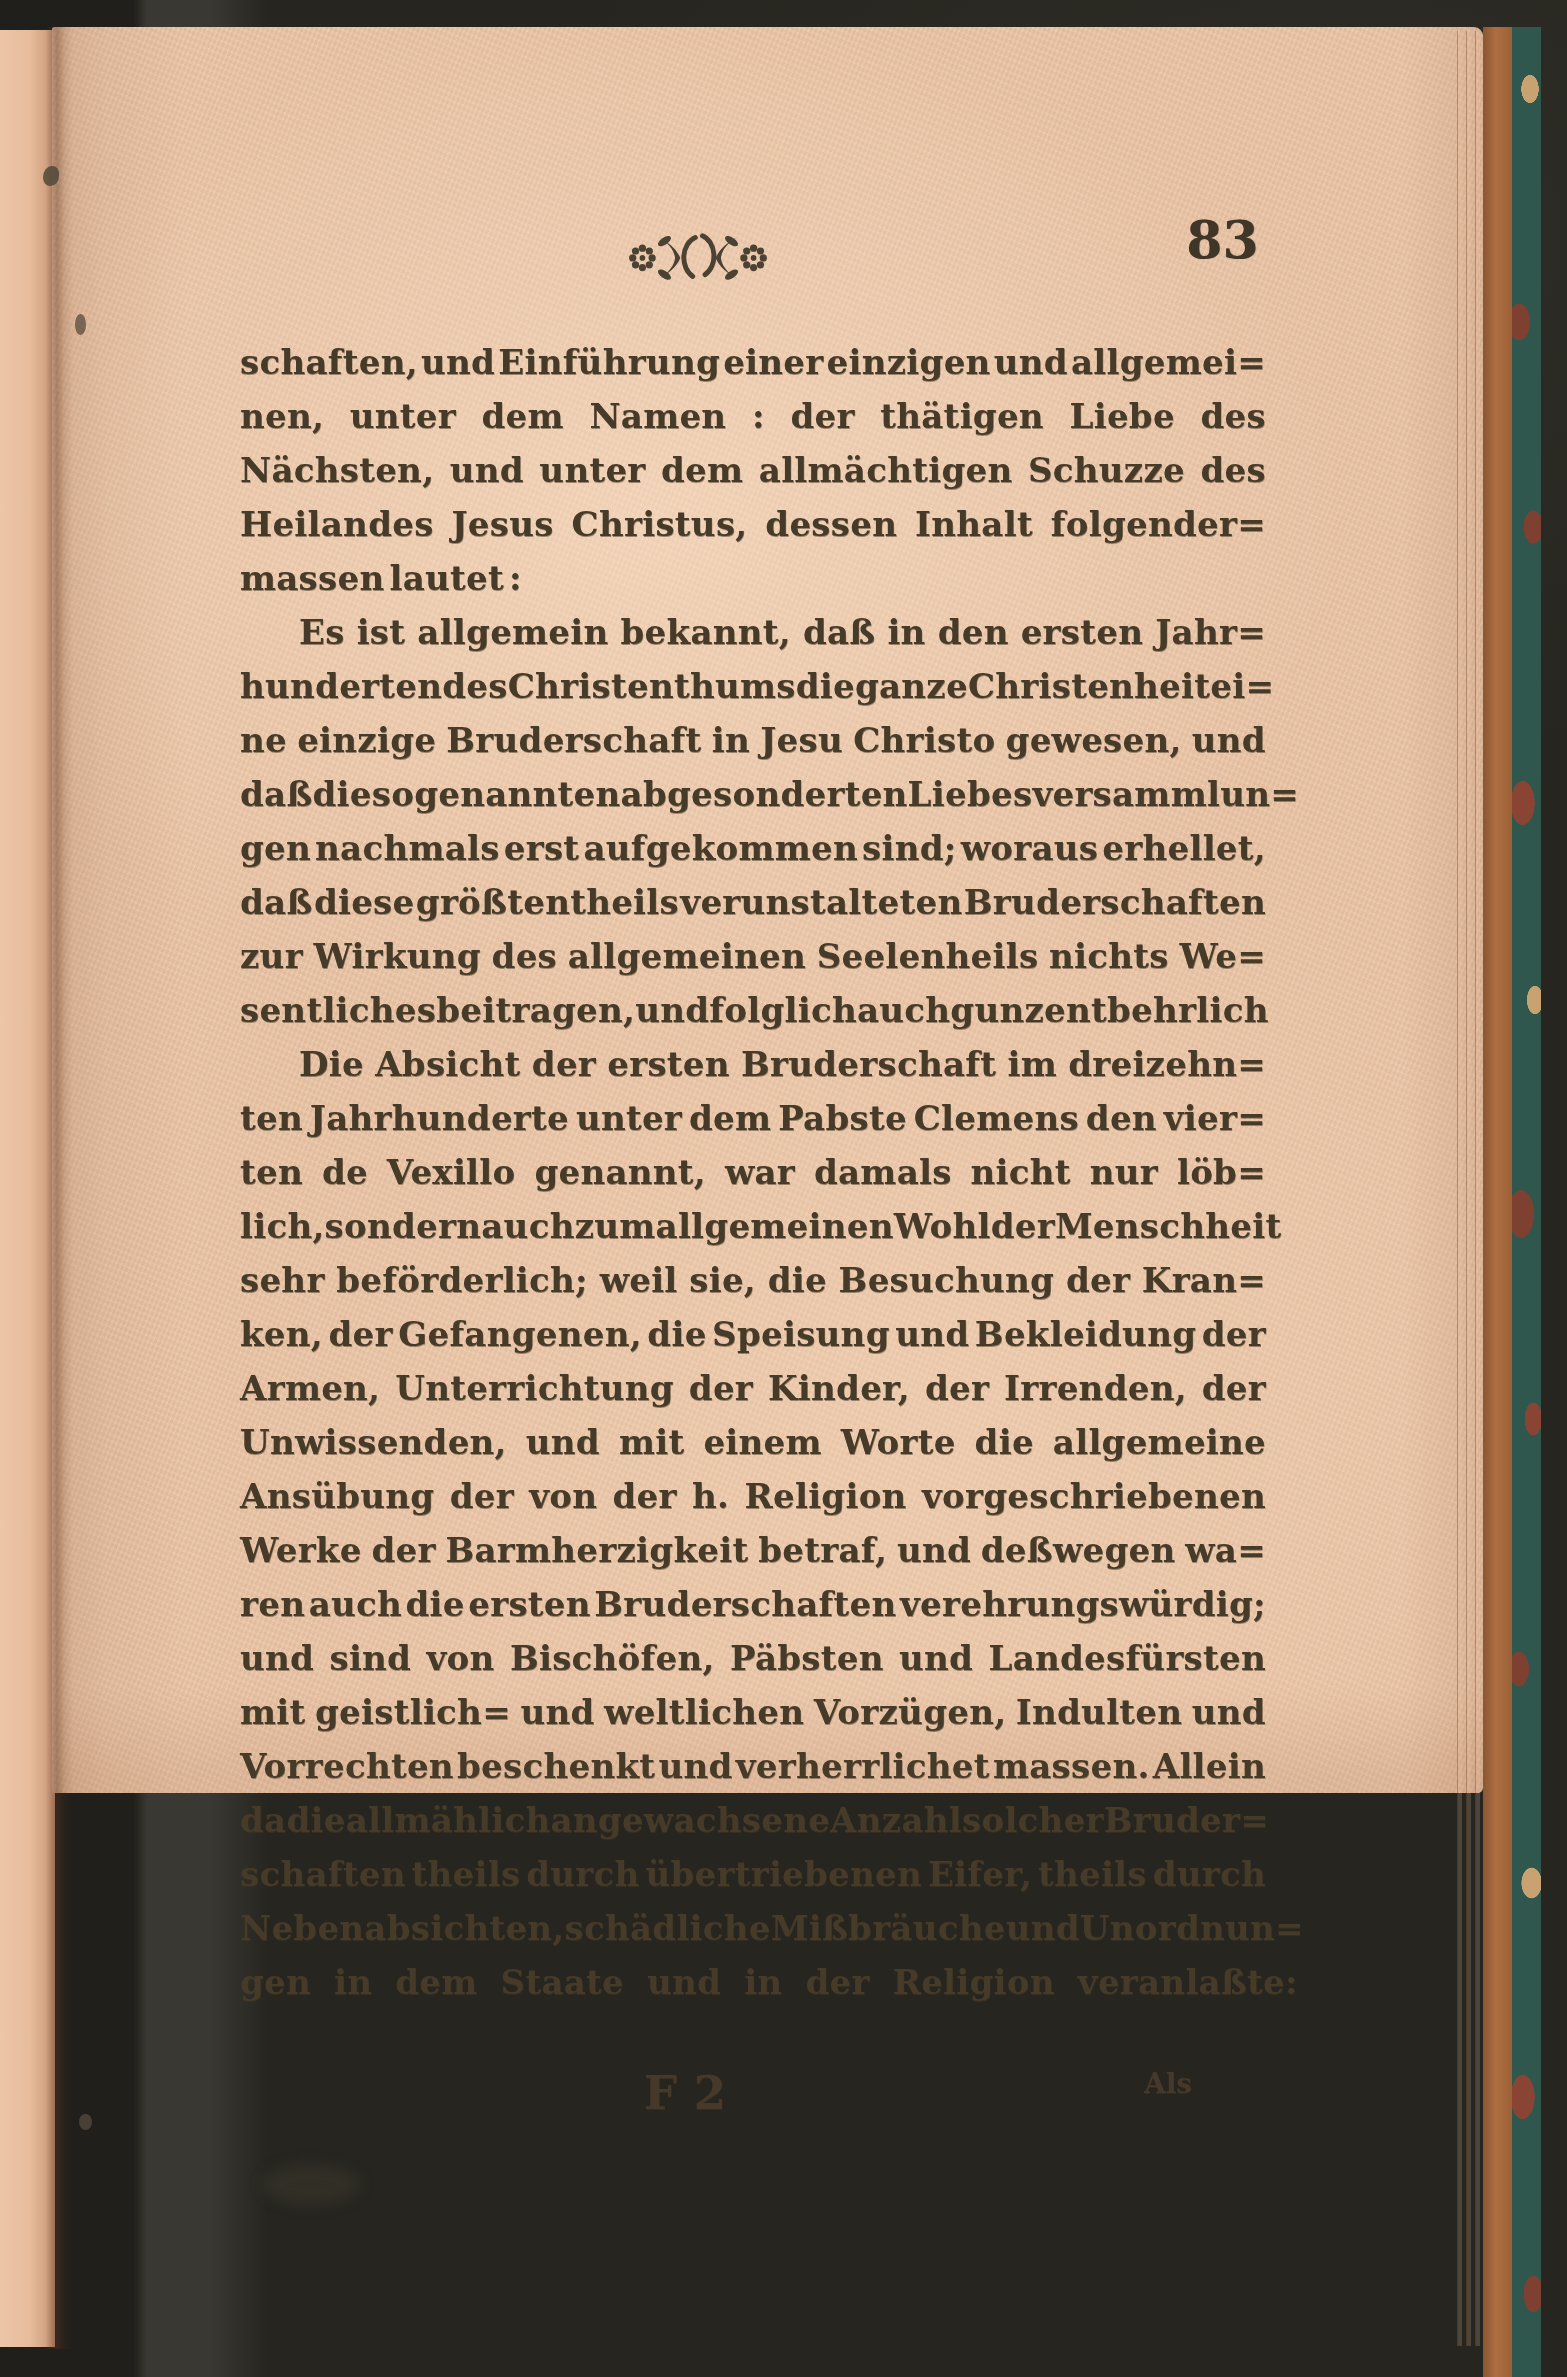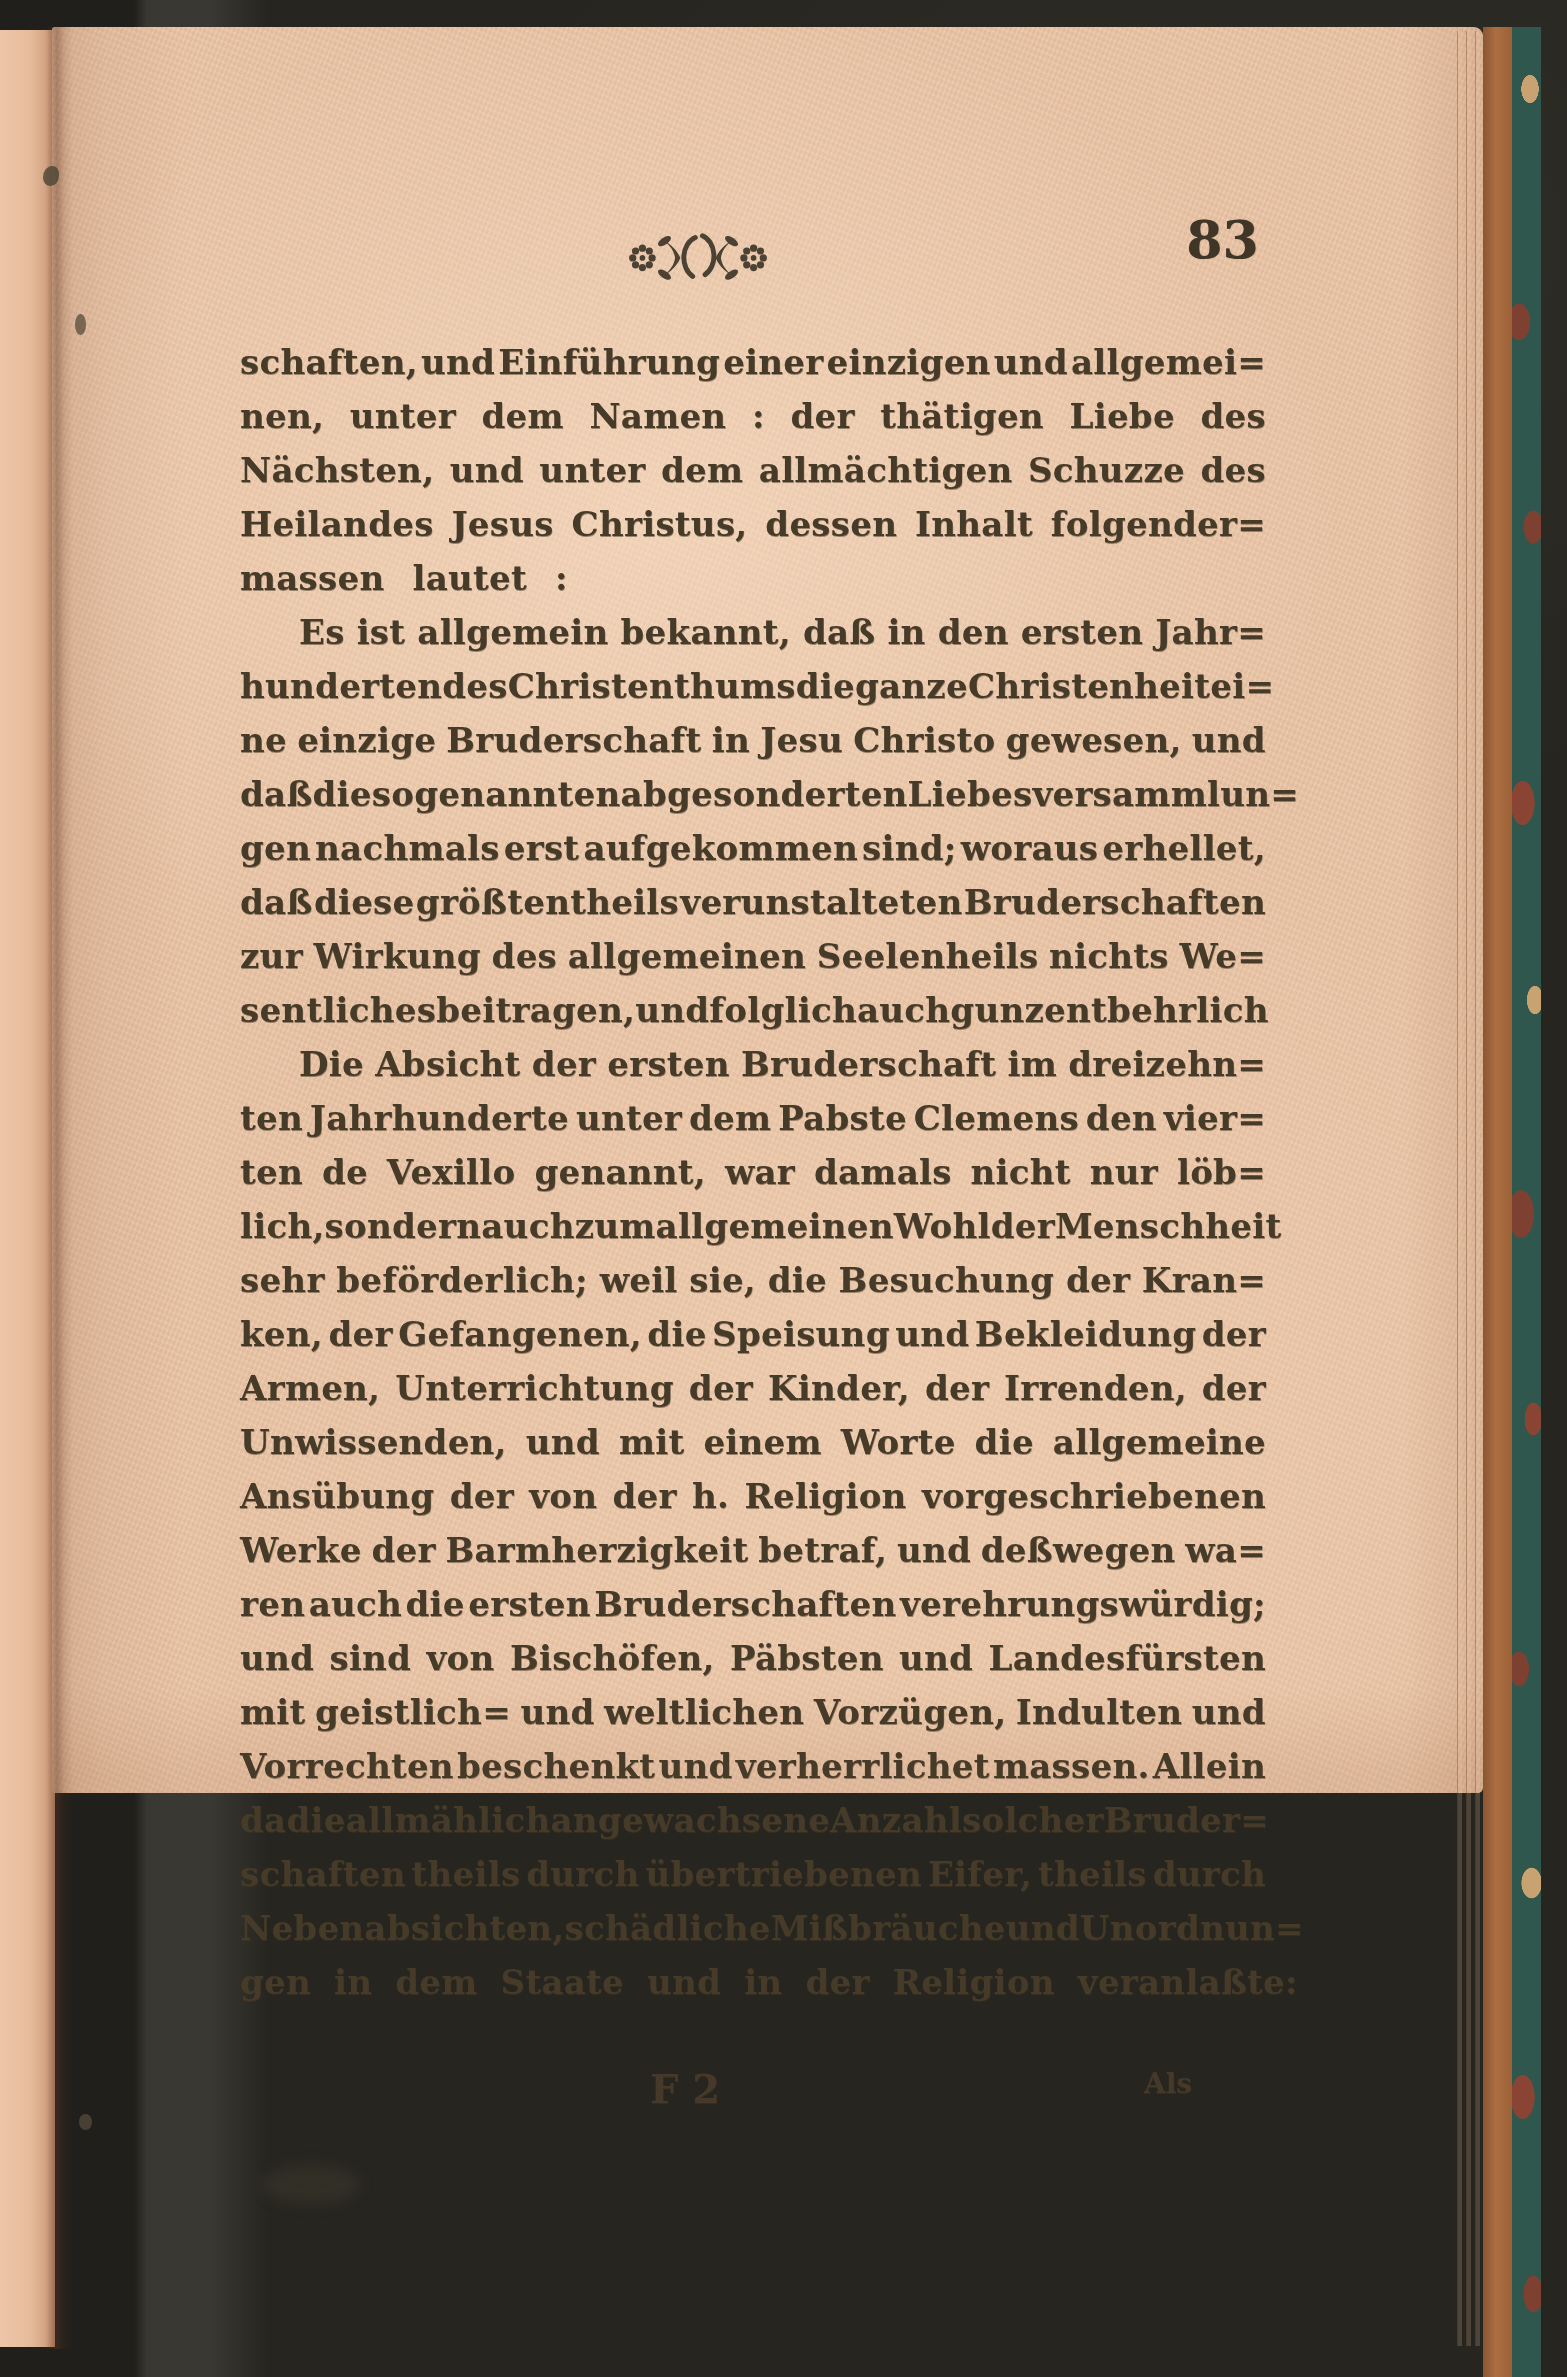--- a/index.html
+++ b/index.html
@@ -72,25 +72,25 @@
     text-align:center; text-shadow:0.4px 0.4px 0.7px rgba(60,48,28,0.55);
   }
   .ornament{ position:absolute; left:571px; top:195px; width:150px; height:70px; }
   .text-block{ position:absolute; left:188px; top:308px; width:1026px; }
   .line{
     height:54px; display:flex; align-items:center; flex-wrap:nowrap;
     font-size:34px; font-weight:bold; color:#463a28; letter-spacing:0.3px;
     text-shadow:0.5px 0.5px 0.6px rgba(70,55,35,0.5);
   }
   .line.just{ justify-content:space-between; }
-  .line.end{ justify-content:flex-start; gap:28px; }
+  .line.end{ justify-content:flex-start; gap:5px; }
   .line.ind{ padding-left:59px; }
   .signature{
     position:absolute; left:535px; top:2038px; width:196px; text-align:center;
-    font-size:40px; font-weight:bold; color:#46392a;
+    font-size:47px; font-weight:bold; color:#46392a;
     text-shadow:0.5px 0.5px 0.7px rgba(70,55,35,0.5);
   }
   .catchword{
     position:absolute; left:1092px; top:2040px;
     font-size:28px; font-weight:bold; color:#46392a;
     text-shadow:0.5px 0.5px 0.7px rgba(70,55,35,0.5);
   }
   .smudge{
     position:absolute; left:210px; top:2137px; width:98px; height:41px;
     background:rgba(75,68,55,0.30); border-radius:50%; filter:blur(6.2px);

